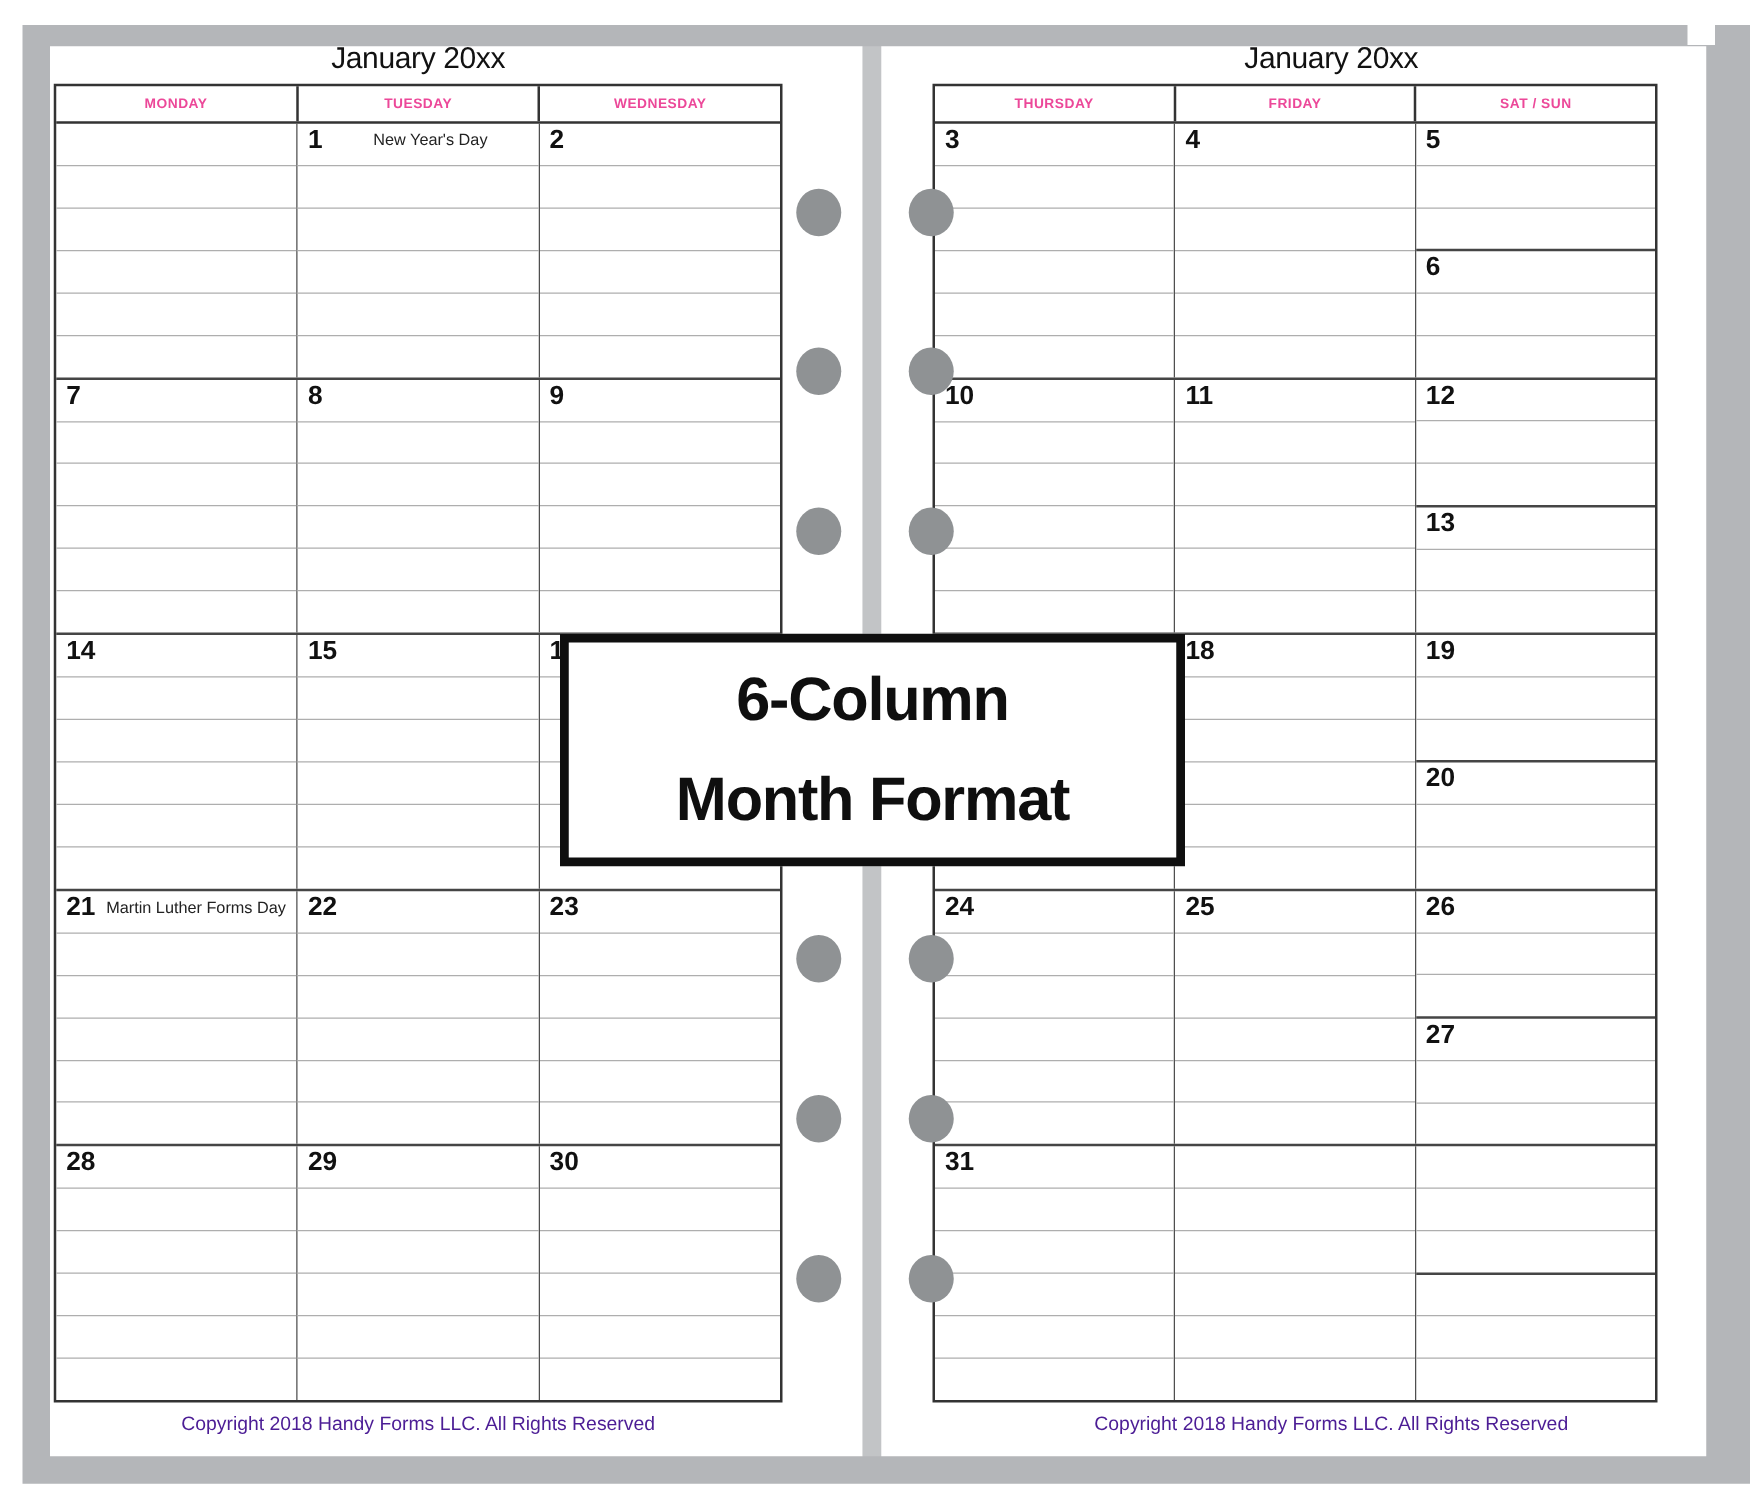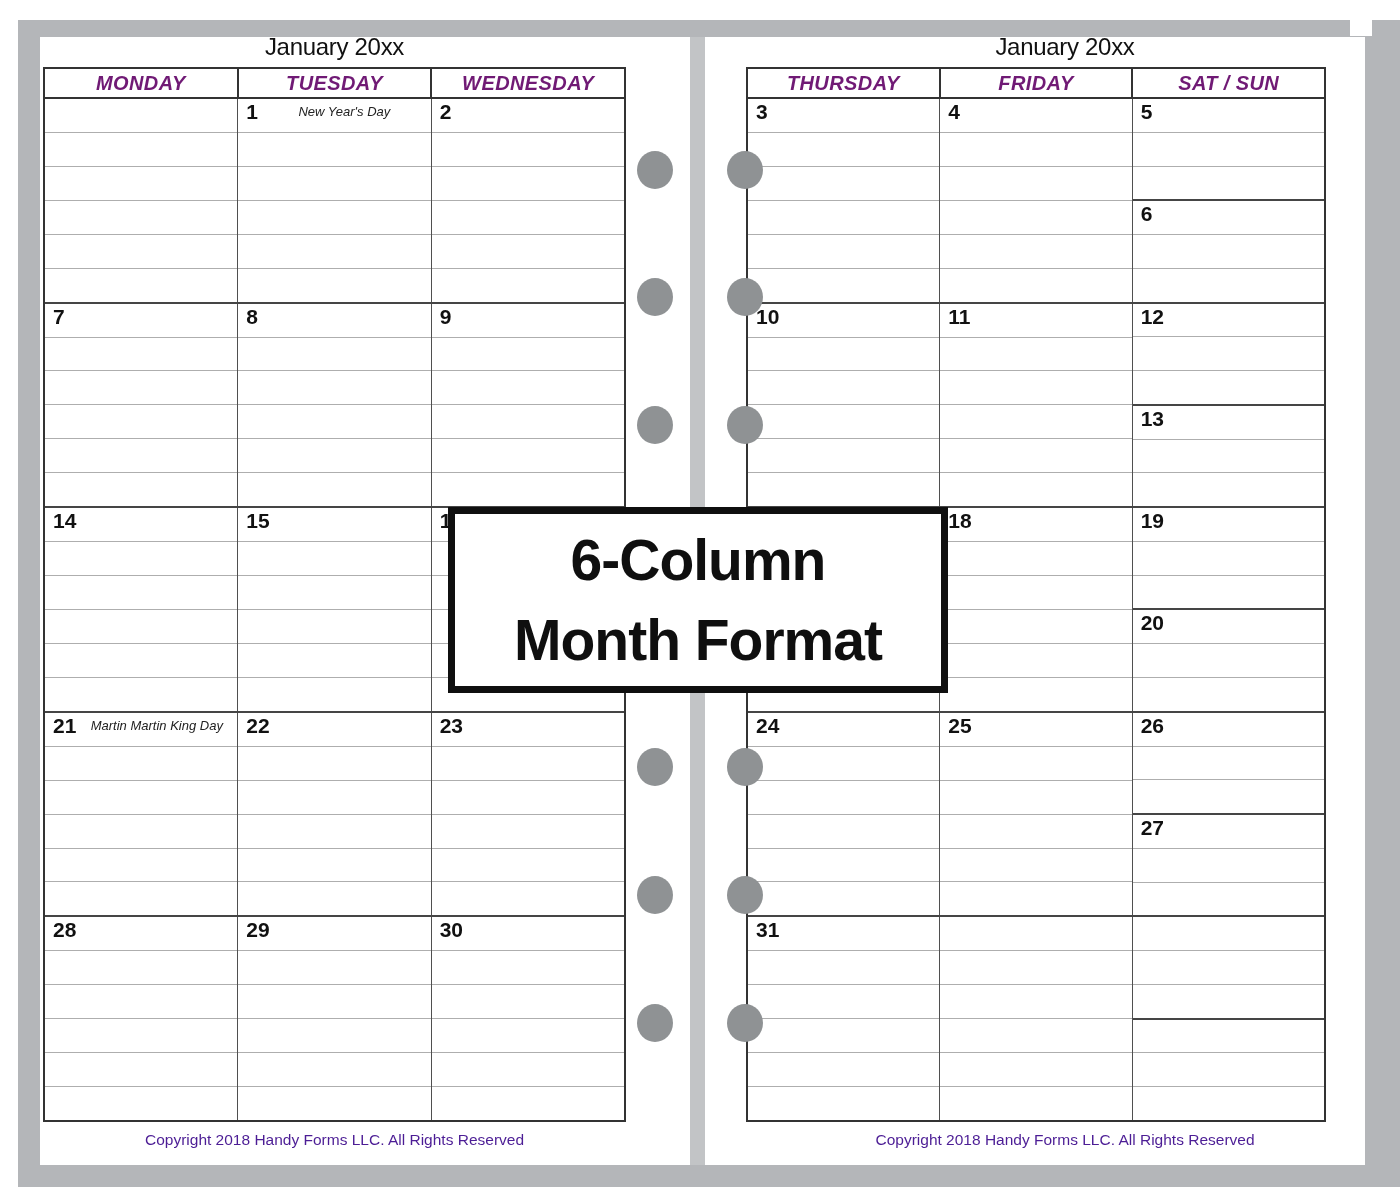--- a/index.html
+++ b/index.html
@@ -19,45 +19,45 @@
   .title-left{left:43px;width:583px;}
   .title-right{left:775px;width:580px;}
 
   .month-grid{position:absolute;top:67px;height:1055px;border:2px solid #333;
     box-sizing:border-box;display:flex;flex-direction:column;background:#fff;}
   .grid-left{left:43px;width:583px;}
   .grid-right{left:746px;width:580px;}
 
   .header-row{height:28px;display:flex;border-bottom:2px solid #333;flex:0 0 auto;}
   .header-cell{flex:1;display:flex;align-items:center;justify-content:center;
-    font-size:20px;font-weight:bold;letter-spacing:0.4px;border-right:2px solid #333;color:#701a75;font-style:italic;}
+    font-size:11px;font-weight:bold;letter-spacing:0.4px;border-right:2px solid #333;color:#ec4899;}
   .header-cell:last-child{border-right:none;}
 
   .weeks{flex:1;display:flex;flex-direction:column;}
   .week-row{flex:1;display:flex;border-bottom:2px solid #454545;}
   .week-row:last-child{border-bottom:none;}
   .day-cell{flex:1;display:flex;flex-direction:column;border-right:1.5px solid #4f4f4f;}
   .day-cell:last-child{border-right:none;}
   .subrow{flex:1;border-bottom:1px solid #aeaeae;display:flex;align-items:flex-start;}
   .subrow:last-child{border-bottom:none;}
   .subrow.dark-bottom{border-bottom:2px solid #454545;}
   .date-num{font-size:21px;font-weight:bold;padding:2px 0 0 8px;line-height:1;color:#111;}
-  .day-note{flex:1;font-size:13px;font-style:italic;padding-top:5px;text-align:center;color:#222;}
+  .day-note{flex:1;font-size:13px;padding-top:5px;text-align:center;color:#222;}
 
   .copyright{position:absolute;top:1131px;height:22px;text-align:center;
     font-size:15.5px;color:#4c1d95;}
   .copy-left{left:43px;width:583px;}
   .copy-right{left:775px;width:580px;}
 
   .hole{position:absolute;width:36px;height:38px;border-radius:50%;background:#8f9294;}
 
   .overlay{position:absolute;left:448px;top:507px;width:500px;height:186px;
     background:#ffffff;border:7px solid #0f0f0f;box-sizing:border-box;
     display:flex;flex-direction:column;justify-content:center;z-index:20;}
-  .overlay-line{font-size:57px;font-weight:bold;line-height:80px;text-align:center;
+  .overlay-line{font-size:49px;font-weight:bold;line-height:80px;text-align:center;
     letter-spacing:-1px;color:#0f0f0f;white-space:nowrap;}
 </style>
 </head>
 <body>
 
 <div class="frame"></div>
 <div class="notch"></div>
 <div class="strip"></div>
 
 <div class="page page-left"></div>
@@ -175,21 +175,21 @@
           <div class="subrow"></div>
           <div class="subrow"></div>
           <div class="subrow"></div>
           <div class="subrow"></div>
         </div>
       </div>
       <div class="week-row">
         <div class="day-cell">
           <div class="subrow">
             <span class="date-num">21</span>
-            <span class="day-note">Martin Martin King Day</span>
+            <span class="day-note">Martin Luther Forms Day</span>
           </div>
           <div class="subrow"></div>
           <div class="subrow"></div>
           <div class="subrow"></div>
           <div class="subrow"></div>
           <div class="subrow"></div>
         </div>
         <div class="day-cell">
           <div class="subrow">
             <span class="date-num">22</span>

